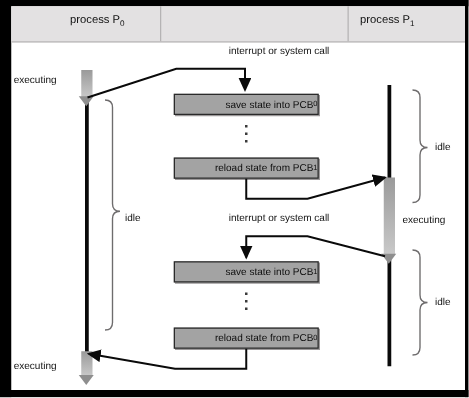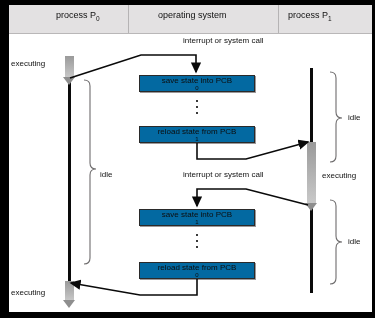--- a/index.html
+++ b/index.html
@@ -57,28 +57,27 @@
     border-right:6.5px solid transparent;
     border-top:8px solid #8e8e8e;
   }
   #p0-run-top{left:65px;top:56px;height:22px;}
   #p0-run-bot{left:65px;top:281px;height:20px;}
   #p1-run-mid{left:307px;top:142px;height:62px;}
 
   
   .osbox{
     position:absolute;
-    background:#0369a1;
+    background:#a3a3a3;
     border:1px solid #2a2a2a;
     box-shadow:1px 1px 0 #9b9899;
     font-size:8px;color:#0d0d0d;
     display:flex;align-items:center;justify-content:flex-end;
     white-space:nowrap;
     box-sizing:border-box;
-    flex-direction:column;
   }
   .osbox sub{font-size:6px;}
   #box-save-0 {left:139px;top:75px; width:116px;height:17px;}
   #box-reload-1{left:139px;top:126px;width:116px;height:17px;}
   #box-save-1 {left:139px;top:209px;width:116px;height:17px;}
   #box-reload-0{left:139px;top:262px;width:116px;height:17px;}
 
   
   .dots{
     position:absolute;left:193px;width:8px;
@@ -119,21 +118,20 @@
   <div class="frame-bottom"></div>
   <div class="frame-right"></div>
 
   <div class="header-band"></div>
   <div class="col-rule" id="rule-1"></div>
   <div class="col-rule" id="rule-2"></div>
 
   <div class="hdr" id="hdr-p0">
     <span>process P</span><sub>0</sub>
   </div>
-  <div class="hdr" id="hdr-os">operating system</div>
   <div class="hdr" id="hdr-p1">
     <span>process P</span><sub>1</sub>
   </div>
 
   <div class="timeline" id="p0-line-a"></div>
   <div class="timeline" id="p1-line-a"></div>
 
   <div class="run" id="p0-run-top">
     <div class="bar"></div>
     <div class="head"></div>

